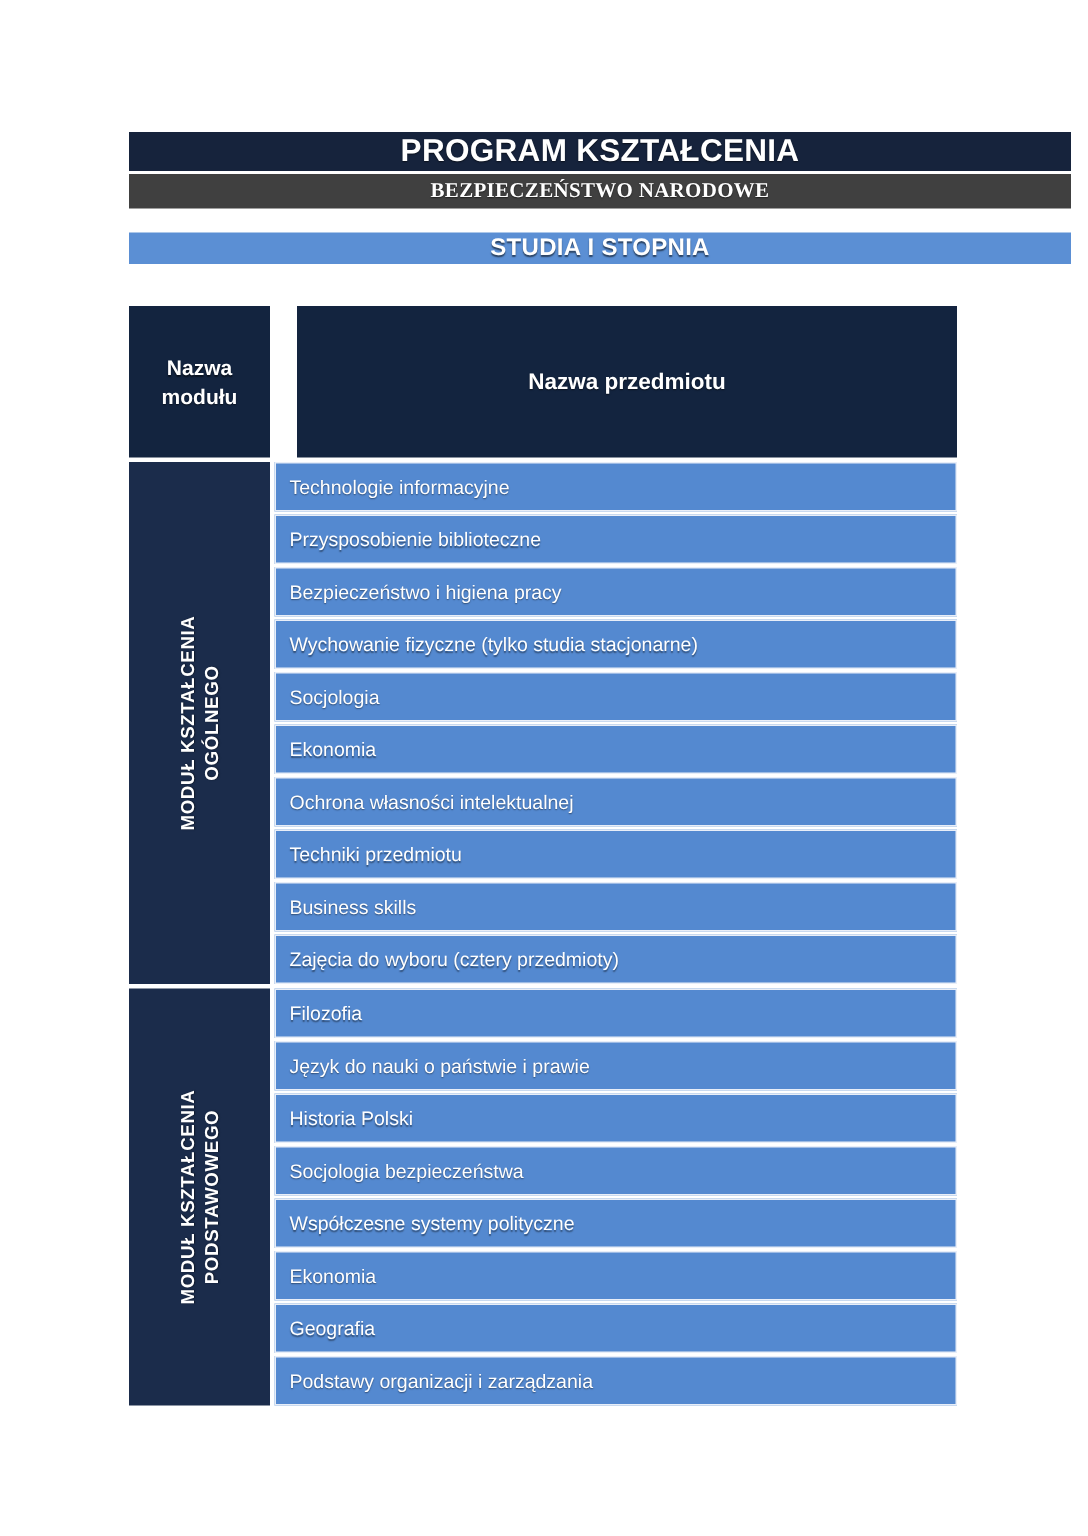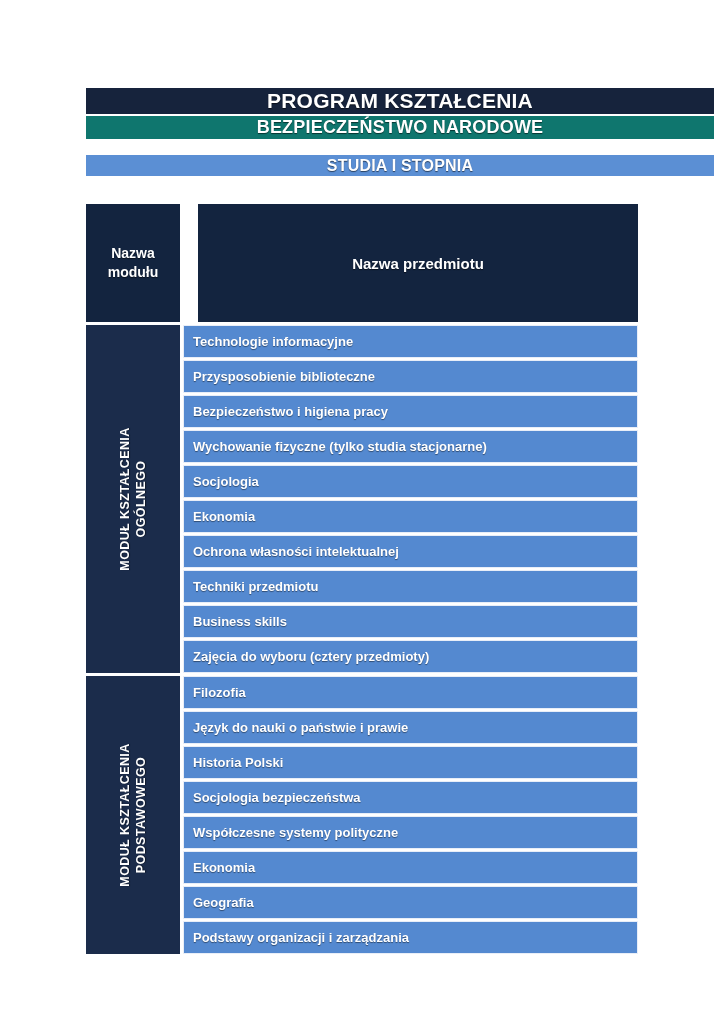--- a/index.html
+++ b/index.html
@@ -31,44 +31,45 @@
     letter-spacing: 0.2px;
     text-shadow: 0 1px 1px rgba(0,0,0,0.55);
   }
   #title-bar-1 {
     background: #16233c;
     height: 26px;
     line-height: 26px;
     font-size: 21px;
   }
   #title-bar-2 {
-    background: #0f766e;
+    background: #404040;
     height: 23px;
     line-height: 23px;
-    font-size: 18px;
+    font-size: 14px;
     margin-top: 2px;
+    font-family: Liberation Serif, serif;
   }
   #title-bar-3 {
     background: #5b8fd4;
     height: 21px;
     line-height: 21px;
     font-size: 16px;
     margin-top: 16px;
   }
 
   
   #program-table {
     position: absolute;
     left: 86px;
     top: 204px;
     width: 552px;
   }
   .table-head {
     display: flex;
-    height: 118px;
+    height: 101px;
   }
   .head-cell {
     box-sizing: border-box;
     background: #13243f;
     color: #ffffff;
     font-weight: bold;
     display: flex;
     align-items: center;
     justify-content: center;
     text-align: center;
@@ -115,21 +116,21 @@
     margin-left: 3px;
     display: flex;
     flex-direction: column;
   }
   .subject-row {
     box-sizing: border-box;
     height: 33px;
     background: #5489d0;
     border: 1px solid #e8eef8;
     color: #ffffff;
-    font-weight: bold;
+    font-weight: normal;
     font-size: 13px;
     display: flex;
     align-items: center;
     padding-left: 9px;
     text-shadow: 0 1px 1px rgba(0,0,0,0.45);
   }
   .subject-row + .subject-row {
     margin-top: 2px;
   }
 </style>

